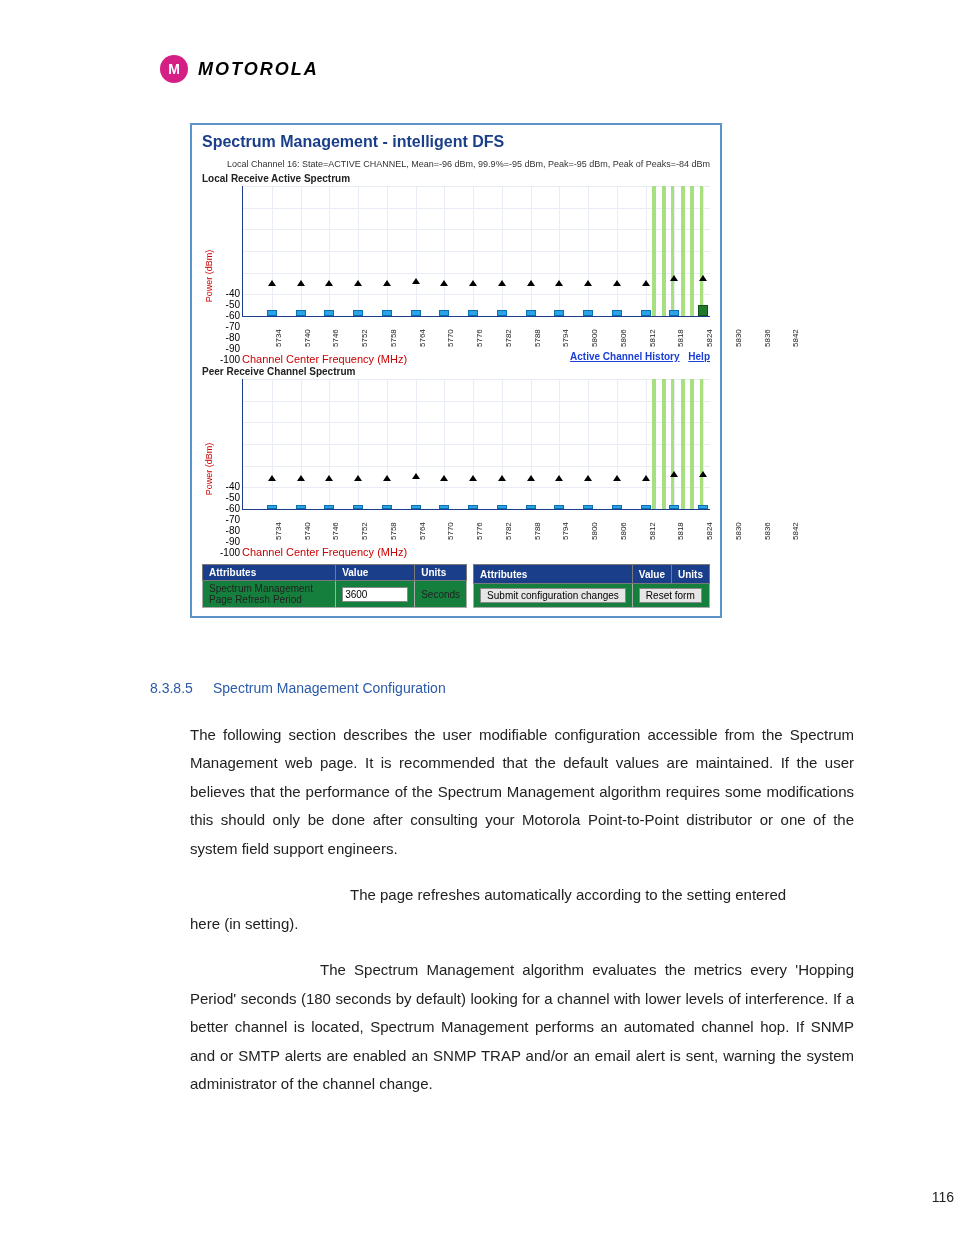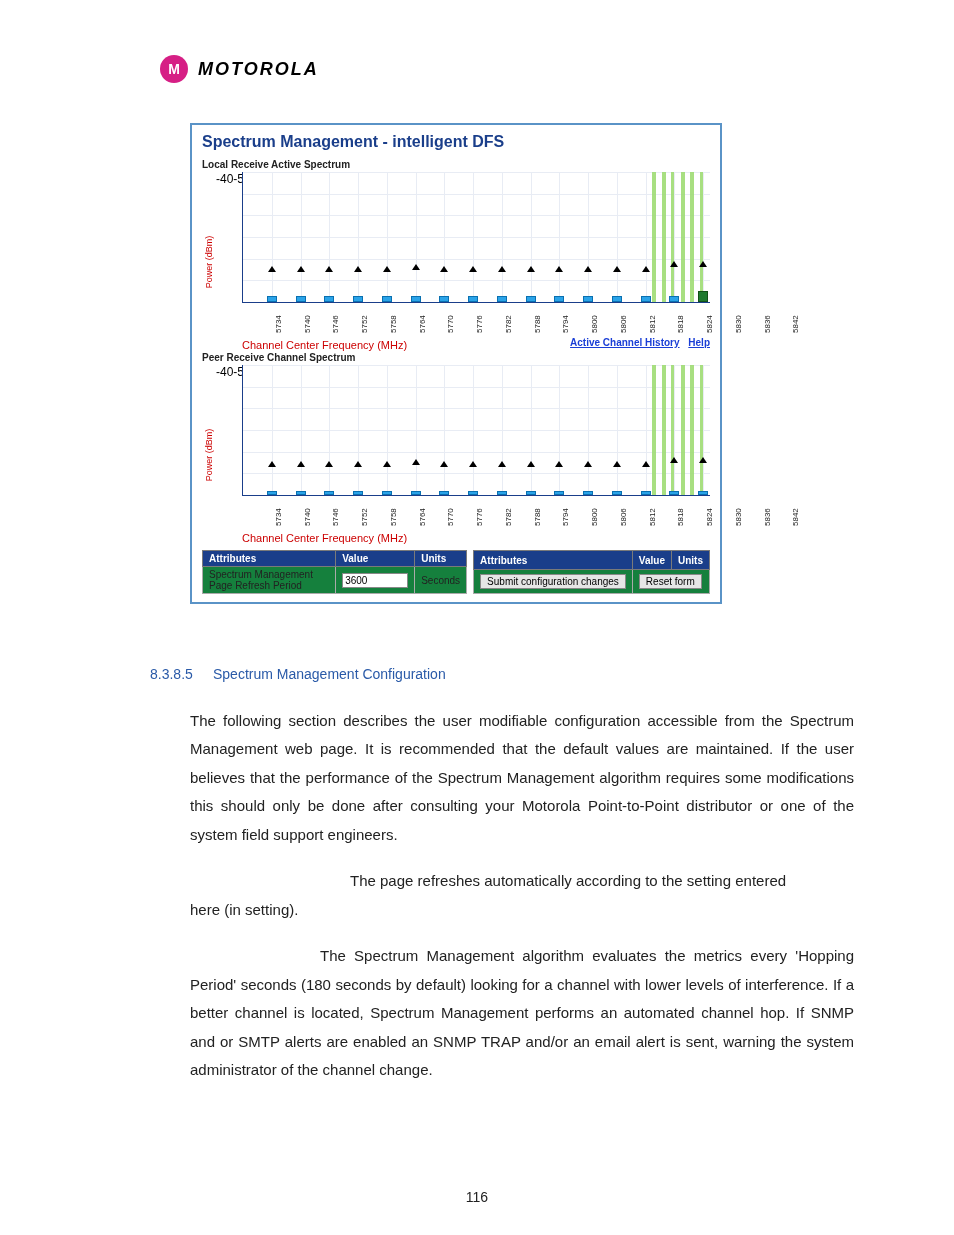--- a/index.html
+++ b/index.html
@@ -85,23 +85,23 @@
   }
   .ylab span {
     transform: rotate(-90deg);
     white-space: nowrap;
     font-size: 9px;
     color: #c00;
   }
   .yticks {
     width: 24px;
     display: flex;
-    flex-direction: row;
-    justify-content: flex-start;
-    font-size: 12px;
+    flex-direction: column;
+    justify-content: flex-end;
+    font-size: 10px;
     text-align: right;
     color: #000;
     padding: 0 2px 0 0;
   }
   .plot-wrap { flex: 1; }
   .plot {
     position: relative;
     height: 130px;
     border-left: 1px solid #1a3e8a;
     border-bottom: 1px solid #1a3e8a;
@@ -224,38 +224,39 @@
     font-size: 14px;
   }
   .para {
     text-align: justify;
     margin-top: 18px;
   }
   .page-num {
     position: absolute;
     bottom: 30px;
     left: 0; right: 0;
-    text-align: center;
+    text-align: right;
     font-size: 14px;
   }
 </style>
 </head>
 <body>
 
 <div class="page">
 
   <div class="logo-row">
     <div class="logo-circle">
       <span class="logo-m">M</span>
     </div>
     <span class="logo-word">MOTOROLA</span>
   </div>
 
   <div class="panel">
     <div class="panel-title">Spectrum Management - intelligent DFS</div>
+    <div class="panel-status">Local Channel 16: State=ACTIVE CHANNEL, Mean=-96 dBm, 99.9%=-95 dBm, Peak=-95 dBm, Peak of Peaks=-84 dBm</div>
 
     <div class="chart-section-title">Local Receive Active Spectrum</div>
     <div class="chart-frame">
       <div class="ylab">
           <span>Power (dBm)</span>
         </div>
       <div class="yticks" id="yticks-local">
           <div>-40</div>
           <div>-50</div>
           <div>-60</div>

